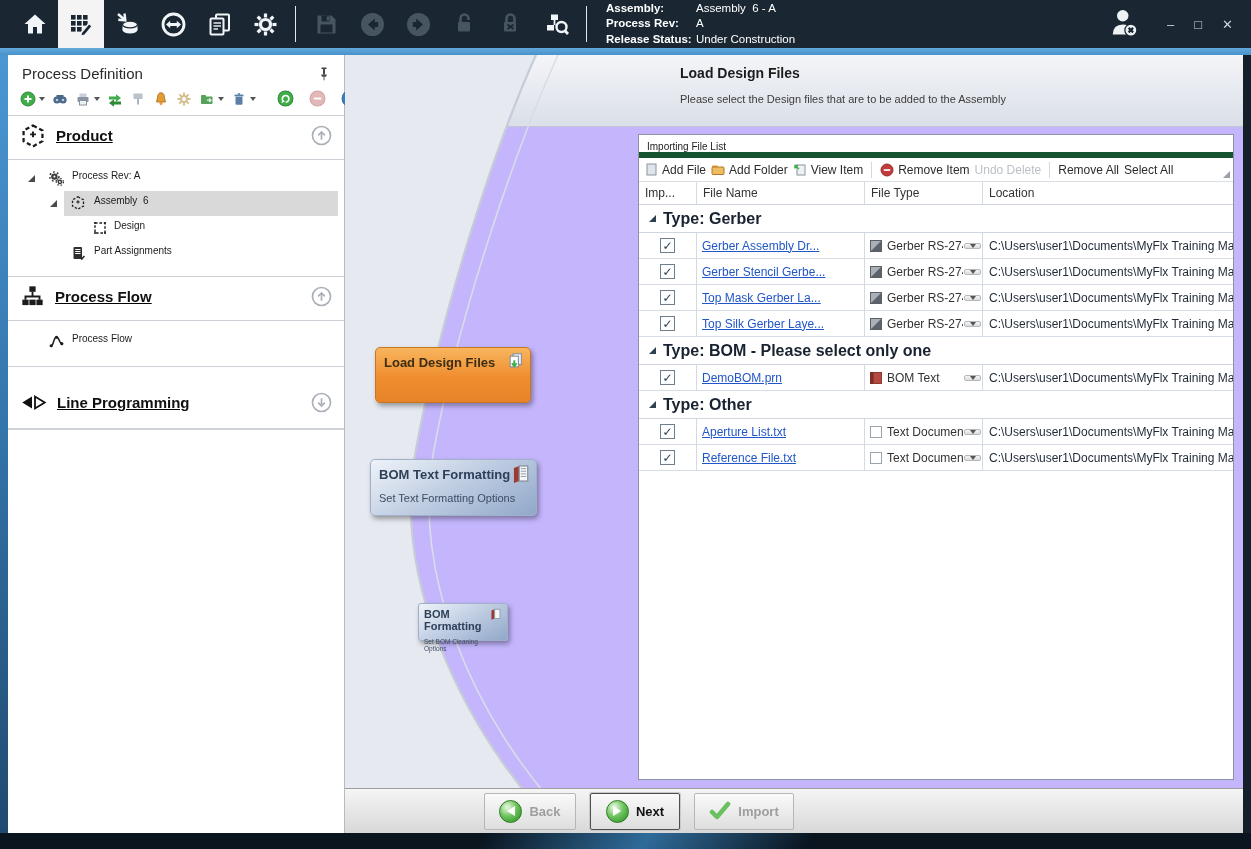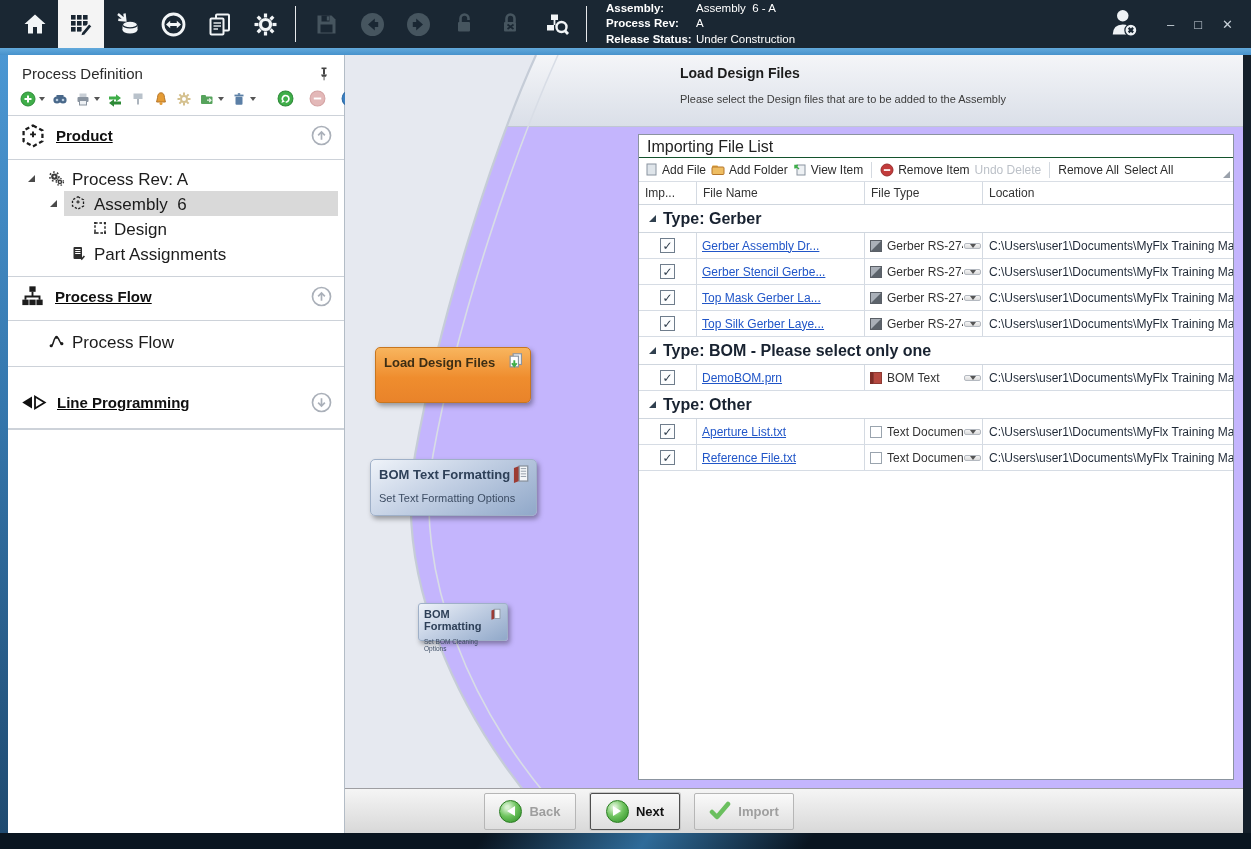--- a/index.html
+++ b/index.html
@@ -41,21 +41,21 @@
            border-right:1px solid #b3bcc6;}
   .sb-head{display:flex;align-items:center;justify-content:space-between;padding:10px 12px 4px 14px;}
   .sb-title{font-size:15px;color:#2b2b2b;}
   .sb-tools{display:flex;align-items:center;gap:7px;padding:4px 10px 8px 12px;}
   .sb-tool{display:flex;align-items:center;cursor:pointer;}
   .caret{width:0;height:0;border-left:3.5px solid transparent;border-right:3.5px solid transparent;
          border-top:4px solid #555;margin-left:3px;}
   .side-sec{border-bottom:1px solid #cdd2d9;}
   .sec-head{display:flex;align-items:center;height:44px;padding:0 12px 4px 12px;border-bottom:1px solid #cdd2d9;text-decoration:underline;}
   .sec-head .sec-label{font-size:15px;font-weight:700;color:#111;margin-left:10px;flex:1;}
-  .tree-row{display:flex;align-items:center;height:25px;font-size:17px;color:#1c1c1c;position:relative;cursor:pointer;white-space:pre;}
+  .tree-row{display:flex;align-items:center;height:25px;font-size:10px;color:#1c1c1c;position:relative;cursor:pointer;white-space:pre;}
   .tree-row .exp{width:0;height:0;border-bottom:7px solid #4a4a4a;border-left:7px solid transparent;
                  position:absolute;top:9px;}
   .tree-row .ico{position:absolute;top:4px;}
   .tree-row .tlabel{position:absolute;top:4px;}
   .tree-row.selected .hl{position:absolute;left:56px;right:6px;top:0;bottom:0;background:#d9d9d9;}
   .tree-row>*{z-index:1;}
   
   .main{position:absolute;left:345px;right:8px;top:55px;bottom:16px;background:#c4b5fd;overflow:hidden;}
   .band{position:absolute;left:0;top:0;width:100%;height:72px;
         background:linear-gradient(#f4f5f8,#dadfe8);border-bottom:1px solid #c0c7d2;}
@@ -72,21 +72,21 @@
   .node-btf{left:25px;top:404px;width:167px;height:57px;padding:7px 8px;}
   .node-btf .nt{font-size:13px;color:#2e4058;}
   .node-btf .ns{font-size:11px;color:#3c4c63;margin-top:10px;}
   .node-bomf{left:73px;top:548px;width:90px;height:38px;padding:4px 5px;border-radius:3px;}
   .node-bomf .nt{font-size:11px;color:#2e4058;}
   .node-bomf .ns{font-size:6.5px;color:#3c4c63;margin-top:6px;}
   .node-ico{position:absolute;top:4px;right:5px;}
   
   .filelist{position:absolute;left:293px;top:79px;width:596px;height:646px;z-index:5;
             background:#fff;border:1px solid #8b94a0;font-size:12px;color:#222;}
-  .fl-title{height:23px;line-height:23px;padding-left:8px;font-size:16px;border-bottom:1px solid #14532d;}
+  .fl-title{height:23px;line-height:23px;padding-left:8px;font-size:10px;border-bottom:6px solid #14532d;}
   .fl-toolbar{height:24px;display:flex;align-items:center;padding:0 6px;gap:5px;border-bottom:1px solid #d9dee5;position:relative;}
   .tbar-btn{display:flex;align-items:center;gap:4px;cursor:pointer;color:#2b2b2b;}
   .tbar-btn.disabled{color:#bcc1c8;cursor:default;}
   .tsep{width:1px;height:16px;background:#d4d9e0;margin:0 3px;}
   .gripper{position:absolute;right:3px;bottom:3px;width:0;height:0;
            border-bottom:7px solid #9aa1ab;border-left:7px solid transparent;}
   .fl-cols{height:23px;display:flex;border-bottom:1px solid #cfd6de;color:#333;}
   .fl-cols span{display:flex;align-items:center;padding-left:6px;border-right:1px solid #d4dae2;}
   .c-imp{width:58px;flex:0 0 auto;}
   .c-name{width:168px;flex:0 0 auto;}

